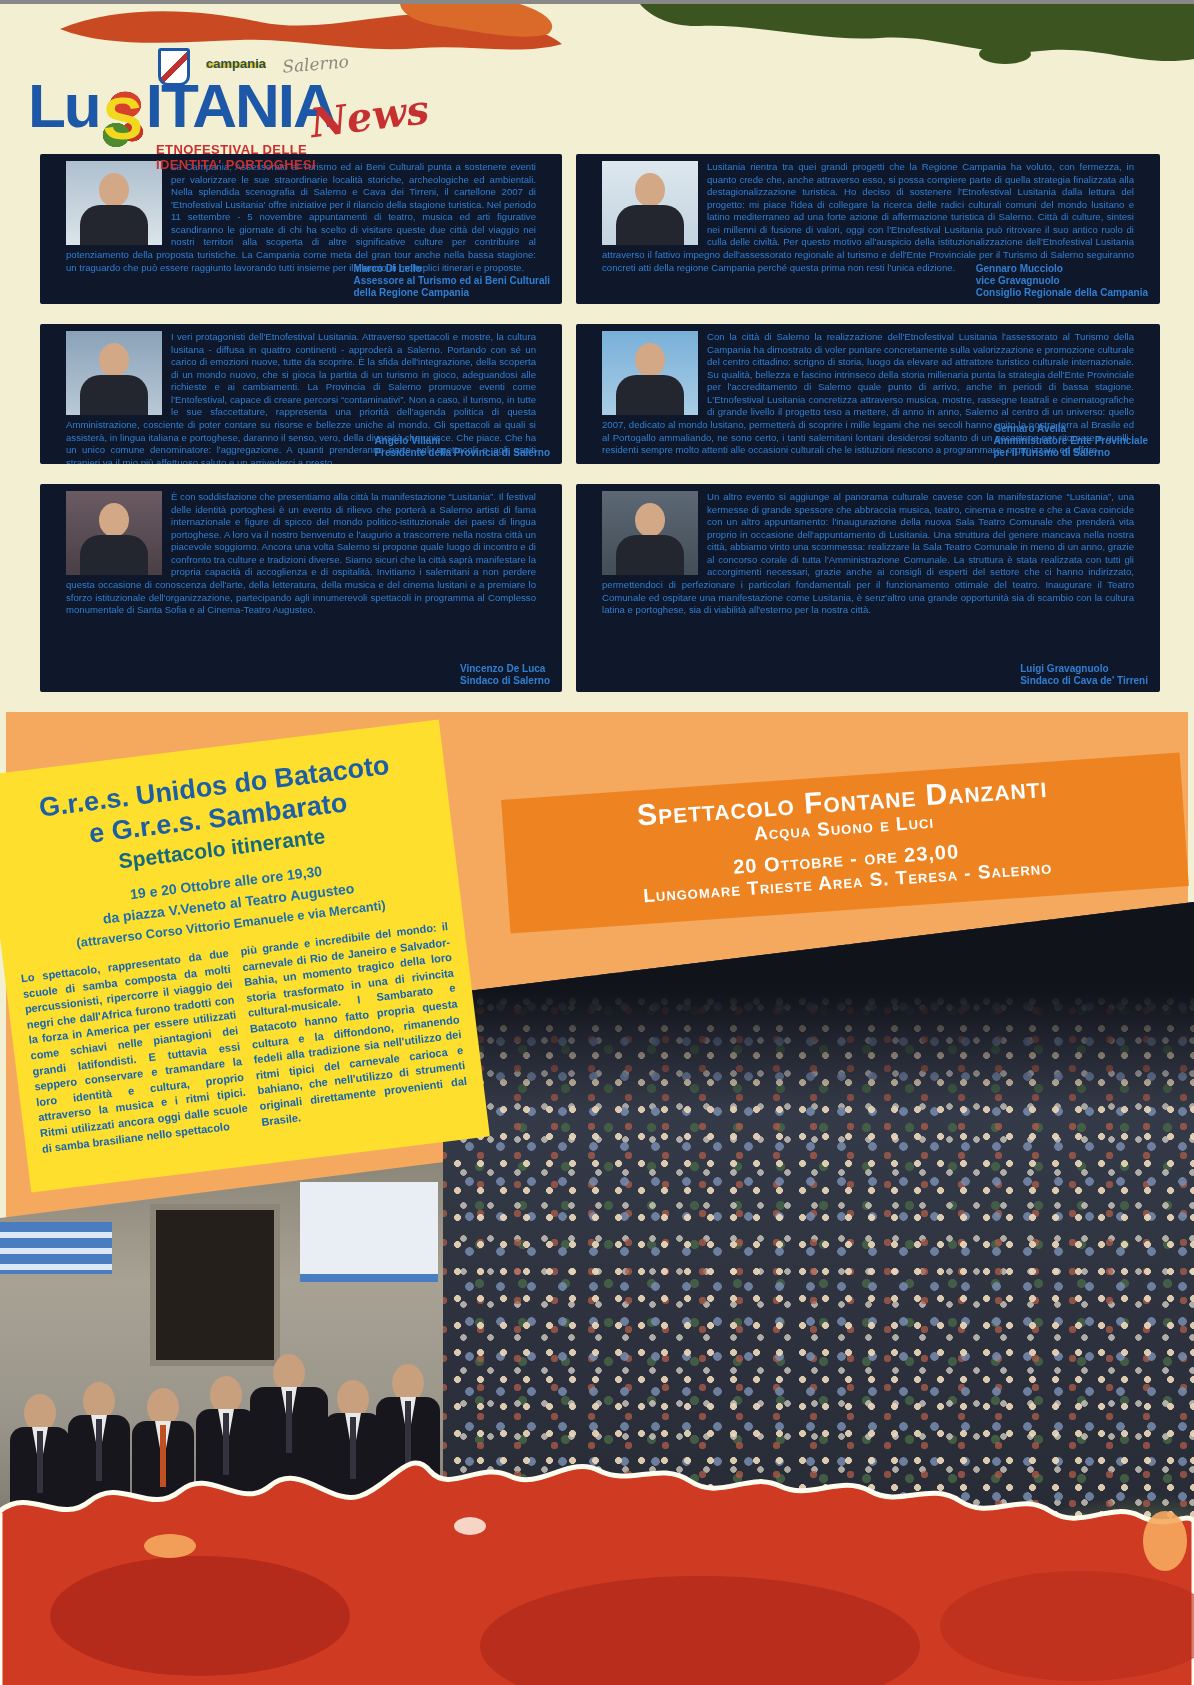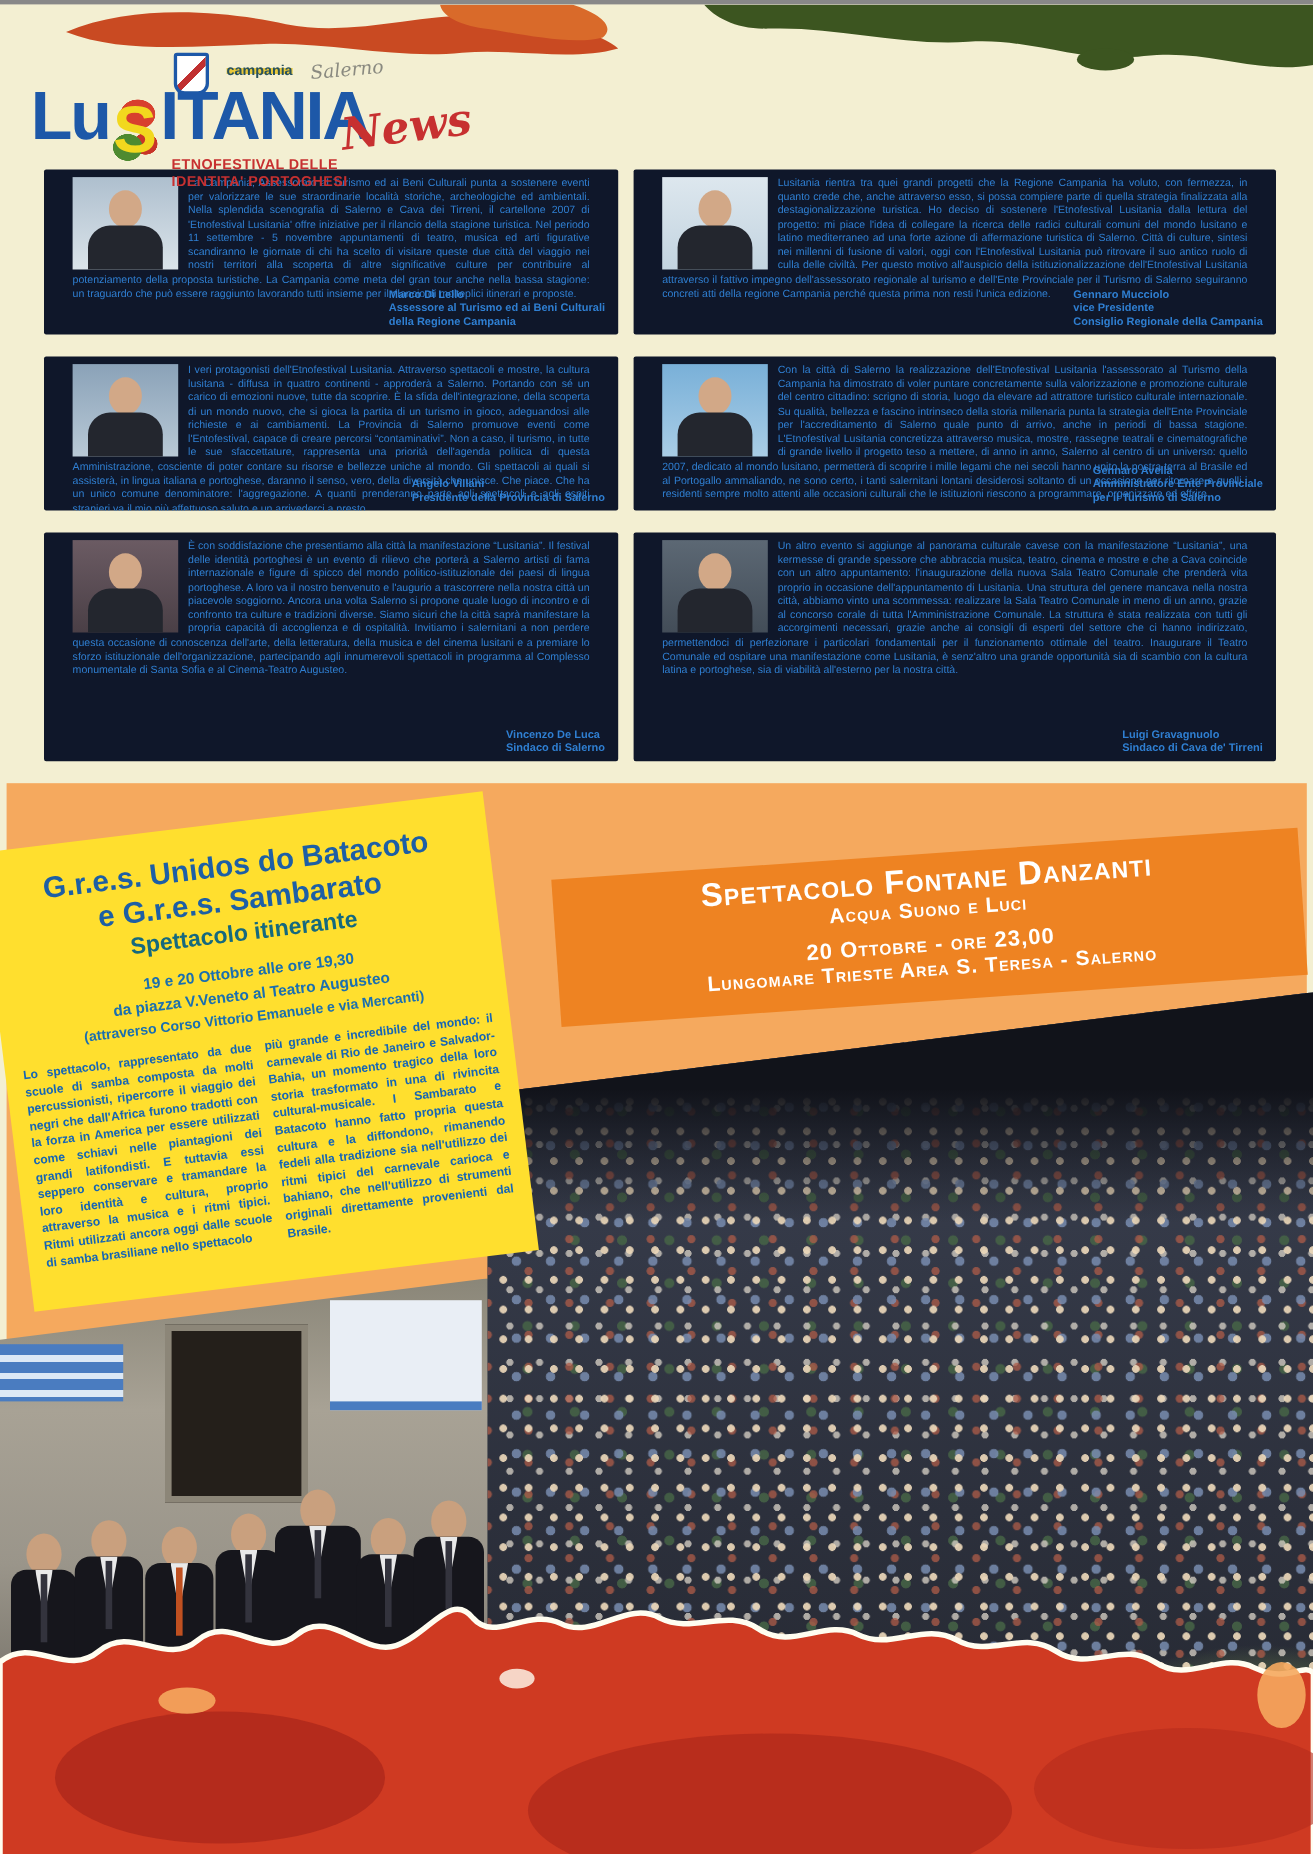--- a/index.html
+++ b/index.html
@@ -158,21 +158,21 @@
         <span class="srole">Assessore al Turismo ed ai Beni Culturali
 della Regione Campania</span>
       </div>
     </div>
 
     <div class="lblock r1">
       <div class="pic p2"></div>
       <p class="ltxt">Lusitania rientra tra quei grandi progetti che la Regione Campania ha voluto, con fermezza, in quanto crede che, anche attraverso esso, si possa compiere parte di quella strategia finalizzata alla destagionalizzazione turistica. Ho deciso di sostenere l'Etnofestival Lusitania dalla lettura del progetto: mi piace l'idea di collegare la ricerca delle radici culturali comuni del mondo lusitano e latino mediterraneo ad una forte azione di affermazione turistica di Salerno. Città di culture, sintesi nei millenni di fusione di valori, oggi con l'Etnofestival Lusitania può ritrovare il suo antico ruolo di culla delle civiltà. Per questo motivo all'auspicio della istituzionalizzazione dell'Etnofestival Lusitania attraverso il fattivo impegno dell'assessorato regionale al turismo e dell'Ente Provinciale per il Turismo di Salerno seguiranno concreti atti della regione Campania perché questa prima non resti l'unica edizione.</p>
       <div class="sig">
         <span>Gennaro Mucciolo</span>
-        <span class="srole">vice Presidente
+        <span class="srole">vice Gravagnuolo
 Consiglio Regionale della Campania</span>
       </div>
     </div>
 
     <div class="lblock r2">
       <div class="pic p3"></div>
       <p class="ltxt">I veri protagonisti dell'Etnofestival Lusitania. Attraverso spettacoli e mostre, la cultura lusitana - diffusa in quattro continenti - approderà a Salerno. Portando con sé un carico di emozioni nuove, tutte da scoprire. È la sfida dell'integrazione, della scoperta di un mondo nuovo, che si gioca la partita di un turismo in gioco, adeguandosi alle richieste e ai cambiamenti. La Provincia di Salerno promuove eventi come l'Entofestival, capace di creare percorsi “contaminativi”. Non a caso, il turismo, in tutte le sue sfaccettature, rappresenta una priorità dell'agenda politica di questa Amministrazione, cosciente di poter contare su risorse e bellezze uniche al mondo. Gli spettacoli ai quali si assisterà, in lingua italiana e portoghese, daranno il senso, vero, della diversità che unisce. Che piace. Che ha un unico comune denominatore: l'aggregazione. A quanti prenderanno parte agli spettacoli e agli ospiti stranieri va il mio più affettuoso saluto e un arrivederci a presto.</p>
       <div class="sig">
         <span>Angelo Villani</span>
         <span class="srole">Presidente della Provincia di Salerno</span>

